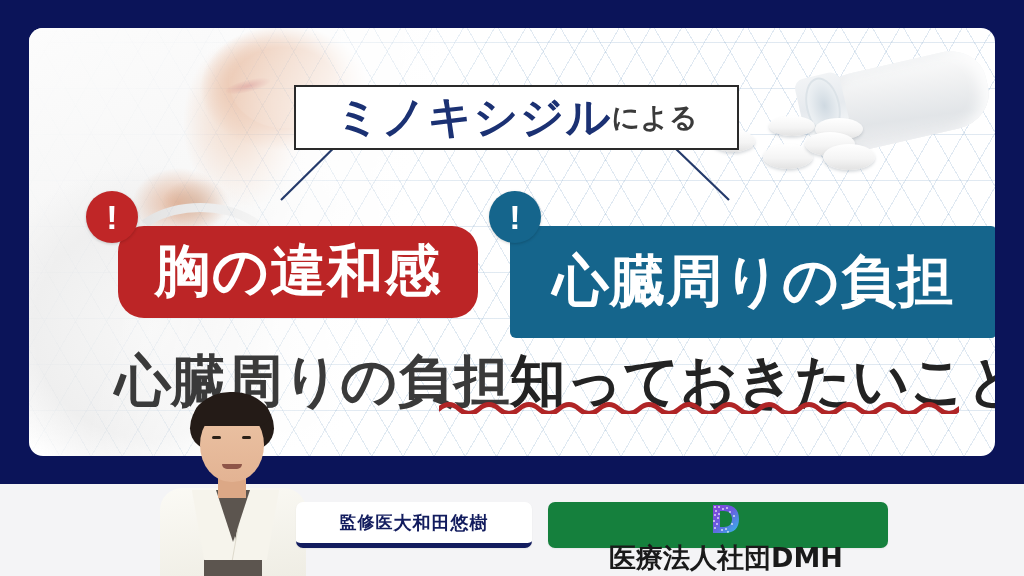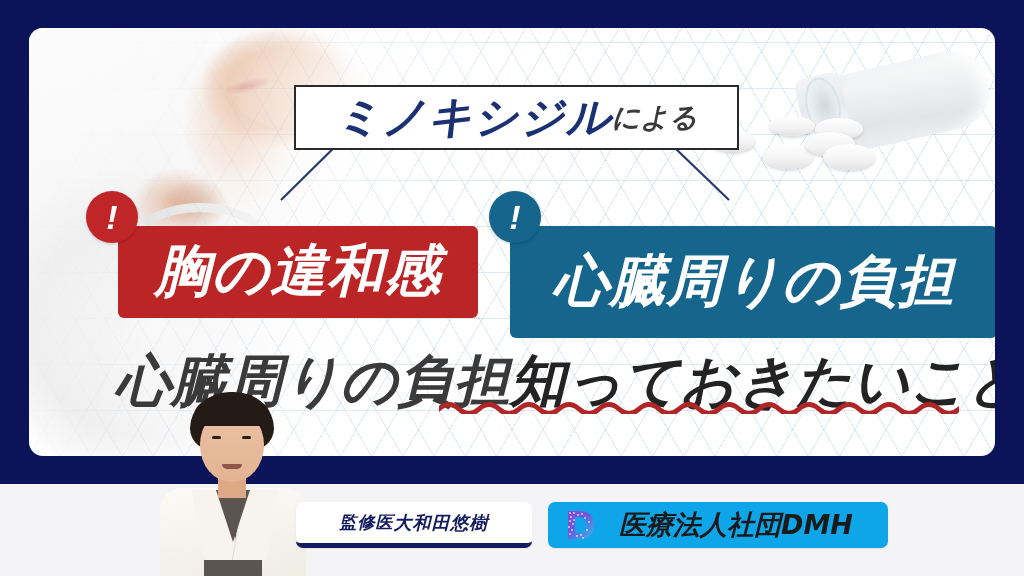--- a/index.html
+++ b/index.html
@@ -1,21 +1,21 @@
 <!DOCTYPE html>
 <html><head>
 <meta charset="utf-8">
 <style>
   html,body{margin:0;padding:0;}
   body{
     width:1024px;height:576px;overflow:hidden;
     font-family:"Liberation Sans","DejaVu Sans",sans-serif;
     background:#F2F2F4;
   }
-  .stage{position:relative;width:1024px;height:576px;overflow:hidden;background:#FFFFFF;font-style:italic;}
+  .stage{position:relative;width:1024px;height:576px;overflow:hidden;background:#FFFFFF;}
 
   
   .navy-frame{
     position:absolute;left:0;top:0;width:1024px;height:484px;
     background:#0B1459;
   }
   .footer-white{
     position:absolute;left:0;top:484px;width:1024px;height:92px;
     background:#F4F4F6;
   }
@@ -131,20 +131,21 @@
   .kw{
     position:absolute;border-radius:6px;
     display:flex;align-items:center;justify-content:center;
     color:#FFFFFF;font-weight:bold;
     font-family:"DejaVu Sans","Liberation Sans",sans-serif;
     letter-spacing:1px;box-sizing:border-box;
   }
   .kw-red{
     left:89px;top:198px;width:360px;height:92px;background:#BC2526;
     font-size:56px;
+    border-radius:26px;
   }
   .kw-teal{
     left:481px;top:198px;width:487px;height:112px;background:#15658C;
     font-size:56px;
   }
 
   
   .badge{
     position:absolute;border-radius:50%;
     display:flex;align-items:center;justify-content:center;
@@ -226,23 +227,23 @@
   .sb-role{
     font-size:17px;font-weight:bold;color:#121C5E;letter-spacing:1px;
     font-family:"DejaVu Sans","Liberation Sans",sans-serif;
   }
   .sb-name{
     font-size:18px;font-weight:bold;color:#121C5E;letter-spacing:1px;
     font-family:"DejaVu Sans","Liberation Sans",sans-serif;
   }
   .clinic-badge{
     position:absolute;left:548px;top:502px;width:340px;height:46px;
-    background:#0ea5e9;border-radius:7px;
-    display:flex;align-items:center;gap:21px;padding-left:16px;
-    box-sizing:border-box;box-shadow:0 1px 2px rgba(0,0,0,.06);
+    background:#15803d;border-radius:7px;
+    display:flex;align-items:center;gap:4px;padding-left:16px;
+    box-sizing:border-box;box-shadow:0 1px 2px rgba(0,0,0,.06);flex-direction:column;
   }
   .clinic-name{
     font-size:27px;font-weight:bold;color:#1A1A1A;letter-spacing:0px;
     font-family:"DejaVu Sans","Liberation Sans",sans-serif;
   }
   .dmh-logo{width:34px;height:34px;flex:0 0 34px;}
 </style>
 </head>
 <body>
 

